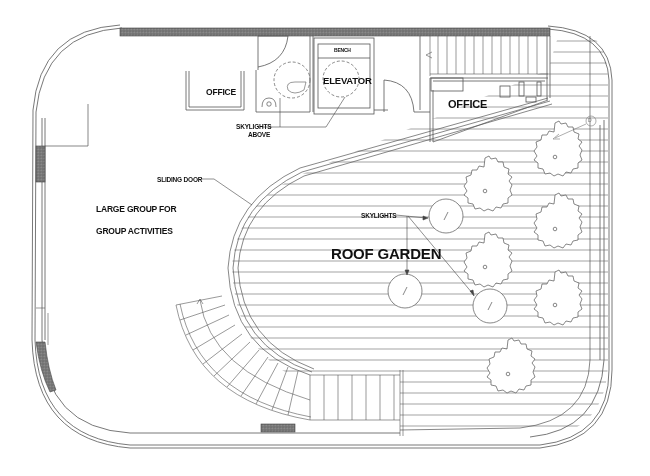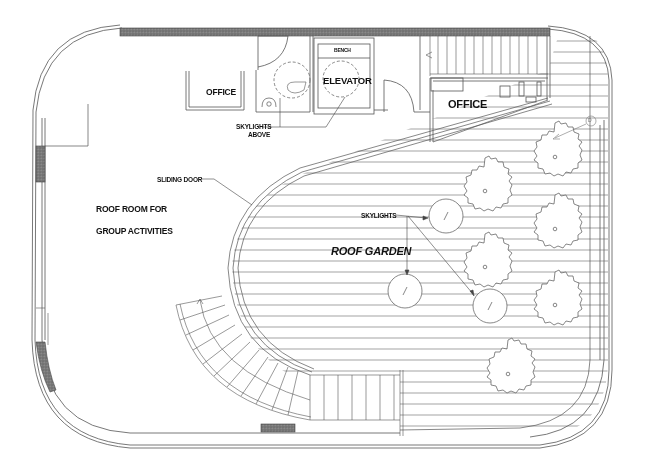--- a/index.html
+++ b/index.html
@@ -12,21 +12,21 @@
     color: #111111;
     white-space: nowrap;
     line-height: 1.15;
     letter-spacing: -0.2px;
   }
   .lbl.room { font-size: 8.5px; }
   .lbl.small { font-size: 6.5px; }
   .lbl.tiny { font-size: 5px; }
   .lbl.elev { font-size: 9.5px; }
   .lbl.office { font-size: 11px; }
-  .lbl.garden { font-size: 11px; font-style: italic; }
+  .lbl.garden { font-size: 15px; }
 </style>
 </head>
 <body>
 
 <svg id="plan" viewBox="0 0 650 476" xmlns="http://www.w3.org/2000/svg">
   <defs>
     <pattern id="hatch" width="3" height="3" patternUnits="userSpaceOnUse">
       <rect width="3" height="3" fill="#7a7a7a"></rect>
       <circle cx="1" cy="1" r="0.6" fill="#5a5a5a"></circle>
       <circle cx="2.2" cy="2.3" r="0.5" fill="#9a9a9a"></circle>
@@ -281,17 +281,17 @@
   </g>
 </svg>
 
 <div class="lbl room" style="left:206px; top:88px;">OFFICE</div>
 <div class="lbl tiny" style="left:334px; top:48px;">BENCH</div>
 <div class="lbl elev" style="left:323px; top:76px;text-align:right;">ELEVATOR</div>
 <div class="lbl small" style="left:236px; top:123px;">SKYLIGHTS</div>
 <div class="lbl small" style="left:248px; top:131px;">ABOVE</div>
 <div class="lbl office" style="left:448px; top:98px;">OFFICE</div>
 <div class="lbl small" style="left:157px; top:176px;">SLIDING DOOR</div>
-<div class="lbl room" style="left:96px; top:205px;">ROOF ROOM FOR</div>
+<div class="lbl room" style="left:96px; top:205px;">LARGE GROUP FOR</div>
 <div class="lbl room" style="left:96px; top:227px;">GROUP ACTIVITIES</div>
 <div class="lbl small" style="left:361px; top:212px;">SKYLIGHTS</div>
 <div class="lbl garden" style="left:331px; top:245px;">ROOF GARDEN</div>
 <div class="lbl tiny" style="left:588px; top:118px; color:#777; font-weight:normal;">D</div>
 
 </body></html>

